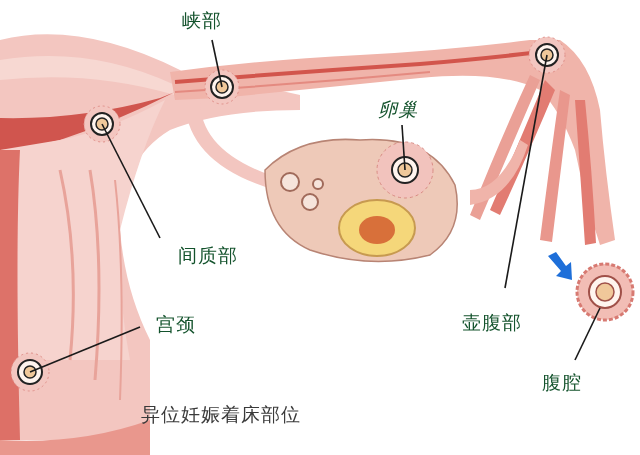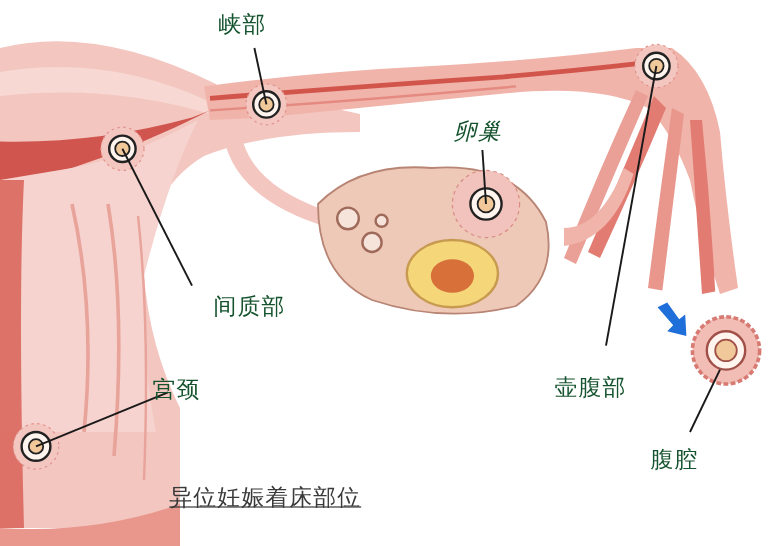--- a/index.html
+++ b/index.html
@@ -1,19 +1,19 @@
 <!DOCTYPE html>
 <html><head>
 <meta charset="utf-8">
 <style>
   html, body { margin: 0; padding: 0; background: #ffffff; }
   body { width: 640px; height: 455px; overflow: hidden; position: relative; font-family: "DejaVu Sans", sans-serif; }
   #diagram { position: absolute; left: 0; top: 0; width: 640px; height: 455px; }
   .label { position: absolute; font-size: 19px; color: #14532d; white-space: nowrap; letter-spacing: 1px; }
-  .caption { position: absolute; font-size: 19px; color: #3a3a3a; white-space: nowrap; letter-spacing: 1px; text-decoration: underline; }
+  .caption { position: absolute; font-size: 19px; color: #3a3a3a; white-space: nowrap; letter-spacing: 1px; }
 </style>
 </head>
 <body>
 
 <svg id="diagram" viewBox="0 0 640 455" xmlns="http://www.w3.org/2000/svg">
 
   <g>
     <path d="M0,40 Q80,20 180,70 L200,90 Q240,80 300,95 L300,110 Q220,110 170,130 Q120,160 120,230 Q125,290 150,340 L150,440 L0,440 Z" fill="#f3c6c0"></path>
     <path d="M0,60 Q90,45 175,85 L175,95 Q90,70 0,80 Z" fill="#f7d8d2"></path>
     <path d="M0,118 Q80,120 160,98 L175,92 Q120,120 60,140 Q20,150 0,150 Z" fill="#c9413a" opacity="0.85"></path>
@@ -91,16 +91,16 @@
   </g>
 
   <g>
     <path d="M548,256 L556,252 L566,266 L571,262 L572,280 L556,276 L561,271 Z" fill="#1e6fd9"></path>
   </g>
 </svg>
 
 <div class="label" style="left:182px;top:8px;">峡部</div>
 <div class="label" style="left:378px;top:97px;font-style:italic;">卵巢</div>
 <div class="label" style="left:138px;top:243px;margin-left:40px;">间质部</div>
-<div class="label" style="left:127px;top:312px;">宫颈</div>
+<div class="label" style="left:156px;top:312px;">宫颈</div>
 <div class="label" style="left:462px;top:310px;">壶腹部</div>
 <div class="label" style="left:542px;top:370px;">腹腔</div>
 <div class="caption" style="left:141px;top:402px;">异位妊娠着床部位</div>
 
 </body></html>

